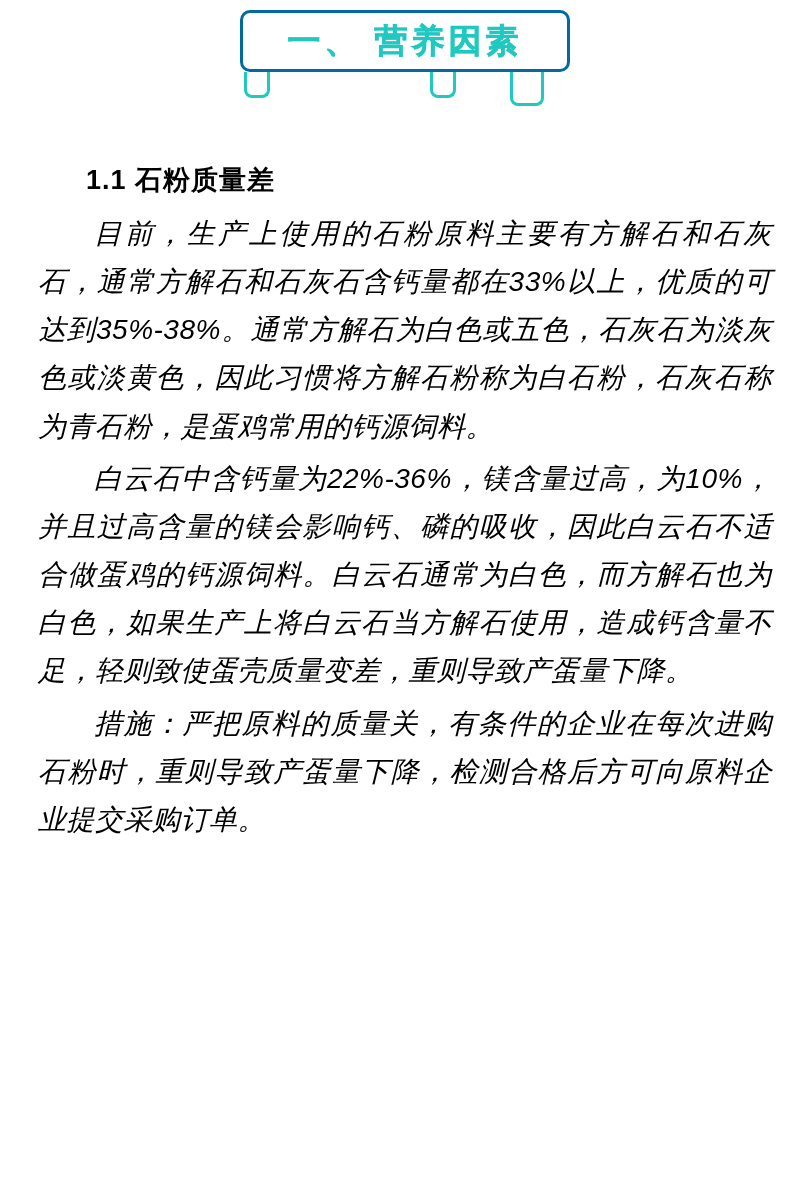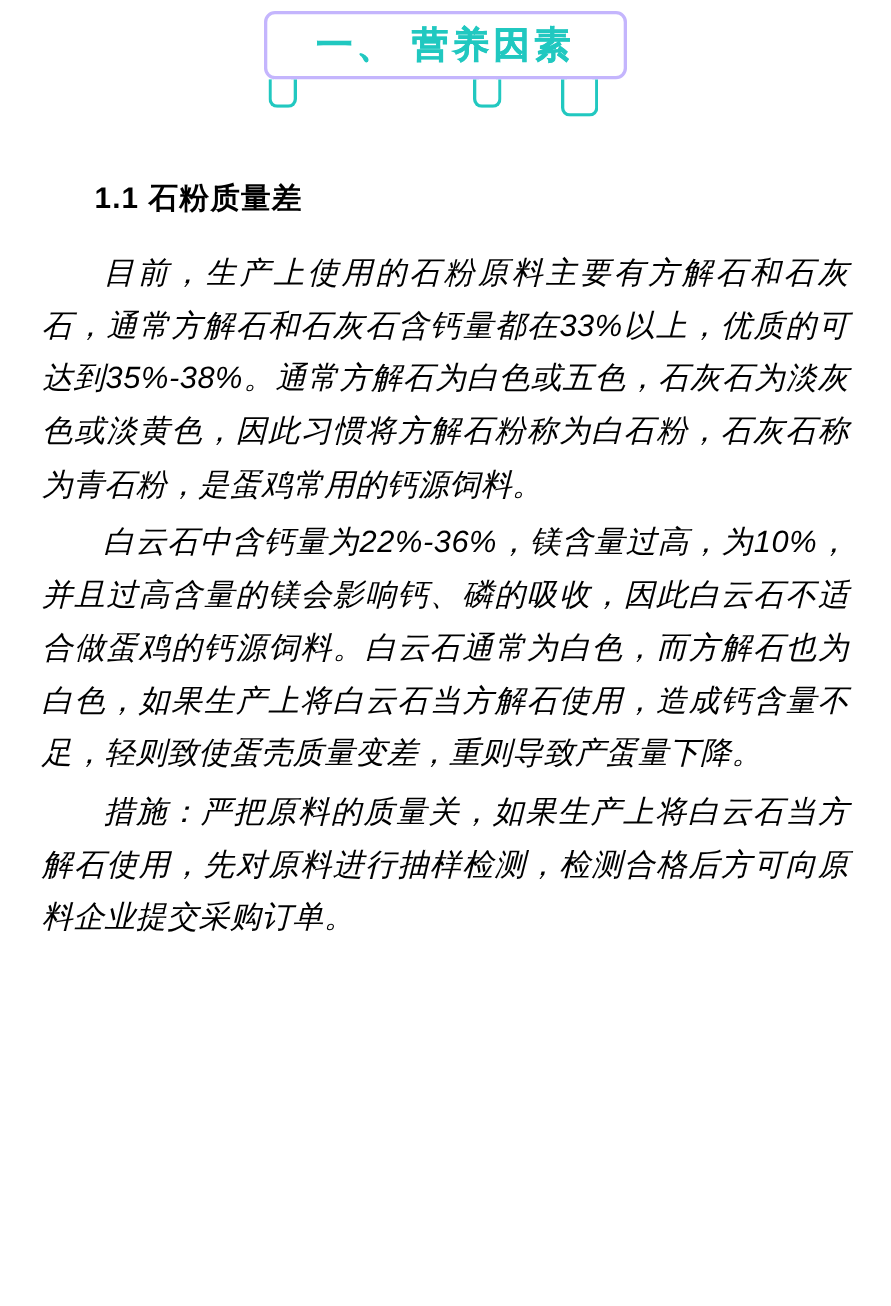--- a/index.html
+++ b/index.html
@@ -21,21 +21,21 @@
     position: relative;
     width: 100%;
     height: 120px;
   }
   .banner {
     position: absolute;
     left: 240px;
     top: 10px;
     width: 330px;
     height: 62px;
-    border: 3px solid #c4b5fd;
+    border: 3px solid #0369a1;
     border-radius: 10px;
     box-sizing: border-box;
     background: #ffffff;
     text-align: center;
   }
   .banner-text {
     position: absolute;
     left: 0;
     top: 0;
     width: 100%;
@@ -65,21 +65,21 @@
   .tail-3 { left: 510px; top: 72px; width: 34px; height: 34px; }
 
   
   .content {
     padding: 42px 38px 0 38px;
     box-sizing: border-box;
   }
   .section-title {
     font-size: 27px;
     font-weight: bold;
-    margin: 0 0 26px 48px;
+    margin: 0 0 12px 48px;
     letter-spacing: 1px;
   }
   p.para {
     font-size: 28px;
     line-height: 1.72;
     margin: 0 0 4px 0;
     text-indent: 2em;
     text-align: justify;
     letter-spacing: 0.5px;
     font-style: italic;
@@ -94,14 +94,14 @@
   <div class="tail tail-3"></div>
   <div class="banner">
     <div class="banner-text">一、 营养因素</div>
   </div>
 </div>
 
 <div class="content">
   <h2 class="section-title">1.1 石粉质量差</h2>
   <p class="para">目前，生产上使用的石粉原料主要有方解石和石灰石，通常方解石和石灰石含钙量都在33%以上，优质的可达到35%-38%。通常方解石为白色或五色，石灰石为淡灰色或淡黄色，因此习惯将方解石粉称为白石粉，石灰石称为青石粉，是蛋鸡常用的钙源饲料。</p>
   <p class="para">白云石中含钙量为22%-36%，镁含量过高，为10%，并且过高含量的镁会影响钙、磷的吸收，因此白云石不适合做蛋鸡的钙源饲料。白云石通常为白色，而方解石也为白色，如果生产上将白云石当方解石使用，造成钙含量不足，轻则致使蛋壳质量变差，重则导致产蛋量下降。</p>
-  <p class="para">措施：严把原料的质量关，如果生产上将白云石当方解石使用，先对原料进行抽样检测，检测合格后方可向原料企业提交采购订单。</p>
+  <p class="para">措施：严把原料的质量关，有条件的企业在每次进购石粉时，重则导致产蛋量下降，检测合格后方可向原料企业提交采购订单。</p>
 </div>
 
 </body></html>

